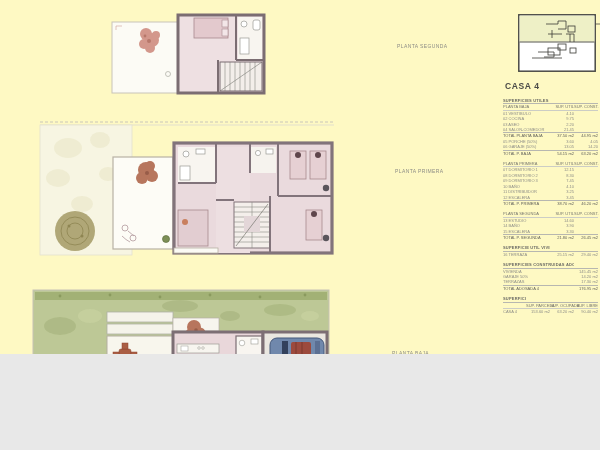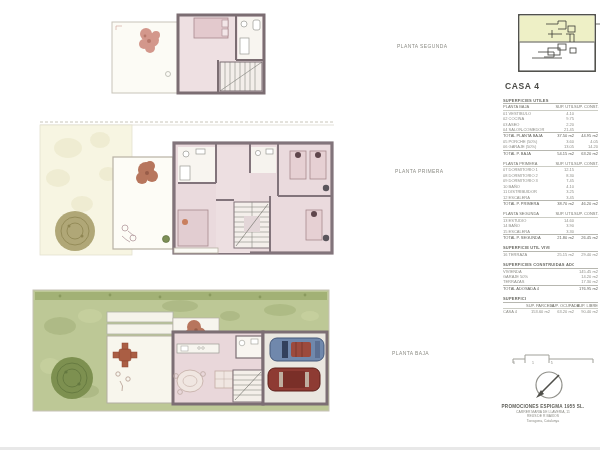--- a/index.html
+++ b/index.html
@@ -1,16 +1,16 @@
 <!DOCTYPE html>
 <html><head>
 <meta charset="utf-8">
 <style>
   html,body{margin:0;padding:0;background:#e8e8e8;}
-  .sheet{position:relative;width:600px;height:447px;background:#ffffff;overflow:hidden;
+  .sheet{position:relative;width:600px;height:354px;background:#fef9c3;overflow:hidden;
          font-family:"Liberation Sans",sans-serif;color:#555;}
   svg{position:absolute;overflow:visible;}
   .plan-label{position:absolute;font-size:5px;letter-spacing:.4px;color:#8d8d86;white-space:nowrap;}
   .label-segunda{left:397px;top:43px;}
   .label-primera{left:395px;top:168px;}
   .label-baja{left:392px;top:350px;}
   .keyplan{position:absolute;left:518px;top:14px;width:78px;height:58px;}
   .casa-title{position:absolute;left:505px;top:81px;font-size:8.5px;font-weight:bold;
               letter-spacing:.6px;color:#4c4c48;}
   .areas{position:absolute;left:503px;top:98px;width:95px;}

